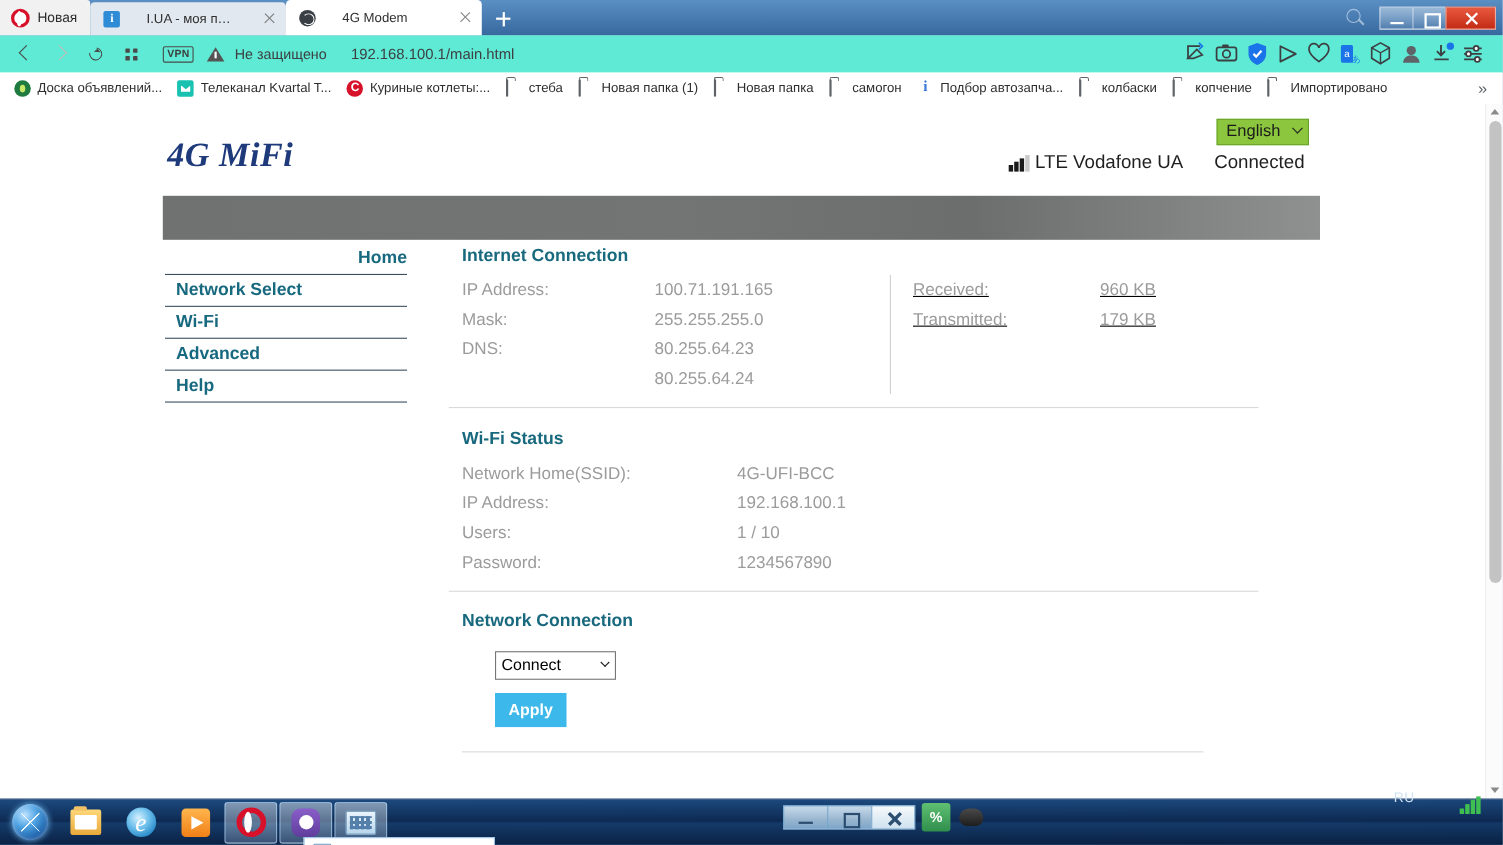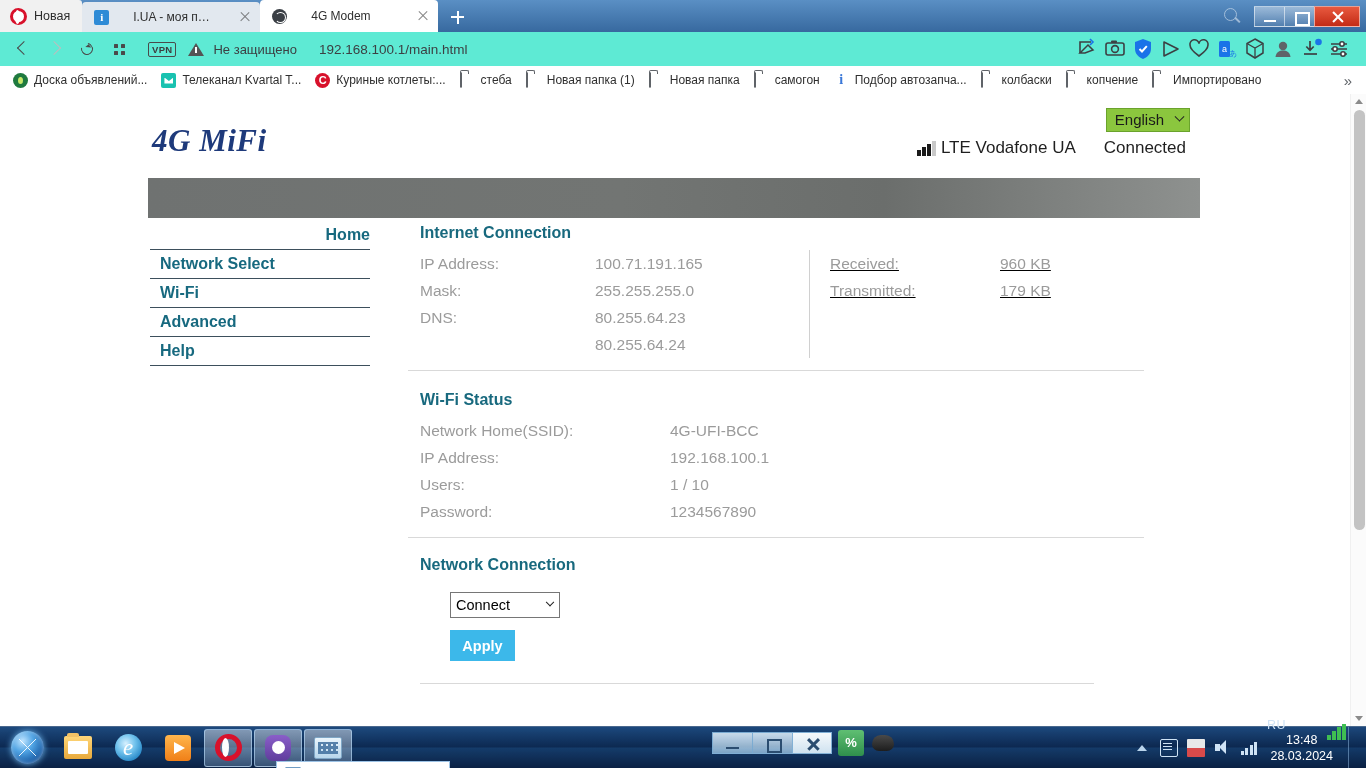--- a/index.html
+++ b/index.html
@@ -819,30 +819,13 @@
 
     <div class="mini-win">
       <span class="mw-btn min"></span>
       <span class="mw-btn max"></span>
       <span class="mw-btn x"></span>
       <span class="mw-excel"></span>
       <span class="mw-mouse"></span>
     </div>
   </div>
 
-  <div class="tray">
-    <span class="tray-arrow"></span>
-    <span class="tray-ico ti-action"></span>
-    <span class="tray-ico ti-flag"></span>
-    <span class="tray-ico ti-spk"></span>
-    <span class="ti-sig">
-        <i></i>
-        <i></i>
-        <i></i>
-        <i></i>
-      </span>
-    <div class="clock">
-      <div>13:48</div>
-      <div>28.03.2024</div>
-    </div>
-    <span class="showdesk"></span>
-  </div>
 </div>
 
 </body></html>

